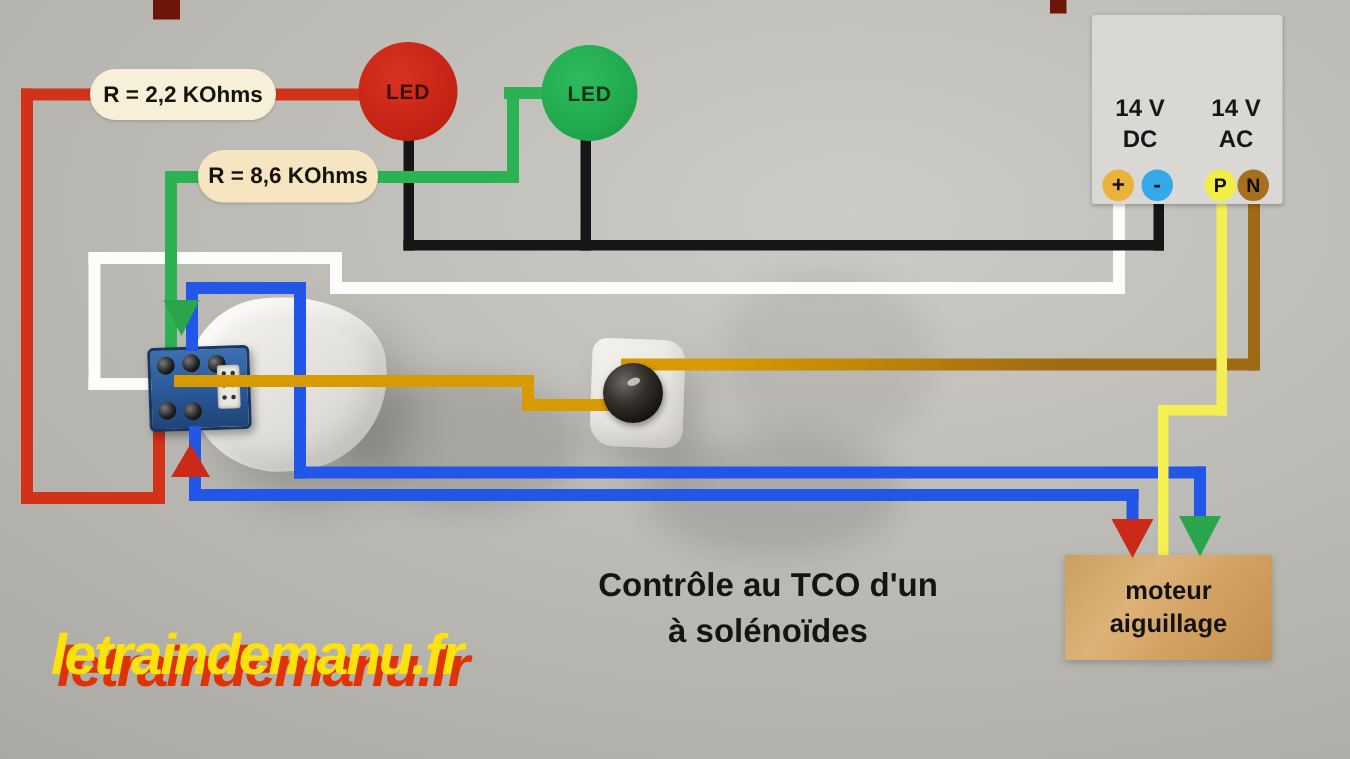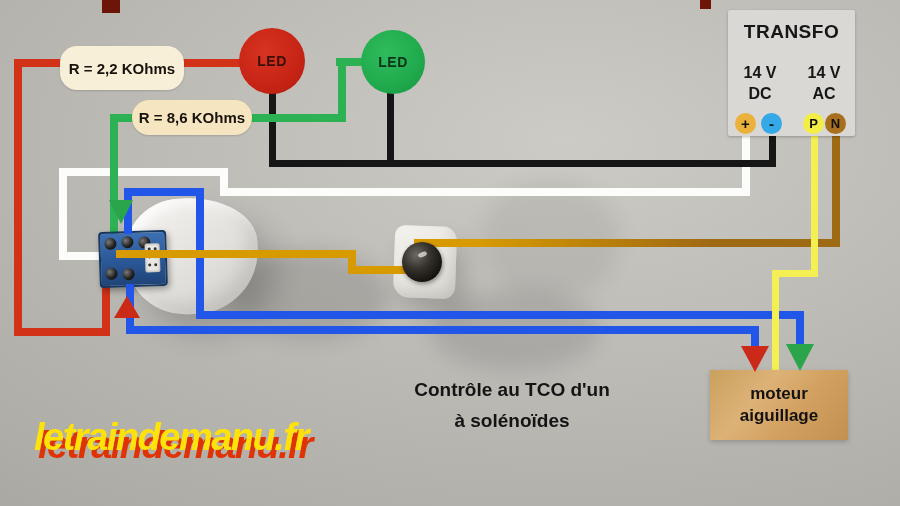--- a/index.html
+++ b/index.html
@@ -36,21 +36,21 @@
   .term{position:absolute;top:103px;width:21px;height:21px;border-radius:50%;
     text-align:center;line-height:21px;font-weight:bold;font-size:13px;color:#101010;}
   .term-plus{left:7px;background:var(--terminal-plus);font-size:15px;}
   .term-minus{left:33px;background:var(--terminal-minus);font-size:15px;}
   .term-p{left:75px;background:var(--terminal-p);}
   .term-n{left:97px;background:var(--terminal-n);}
 
   
   .pill{position:absolute;border-radius:17px;color:#17120b;font-weight:bold;font-size:15px;
     display:flex;align-items:center;justify-content:center;box-shadow:0 1px 2px rgba(0,0,0,.15);}
-  .pill1{left:60px;top:46px;width:124px;height:44px;background:var(--pill-bg);text-align:center;}
+  .pill1{left:60px;top:46px;width:124px;height:34px;background:var(--pill-bg);text-align:center;}
   .pill2{left:132px;top:100px;width:120px;height:35px;background:var(--pill2-bg);}
 
   
   .led{position:absolute;border-radius:50%;display:flex;align-items:center;justify-content:center;
     font-weight:bold;font-size:14px;letter-spacing:.5px;}
   .led-red{left:239px;top:28px;width:66px;height:66px;
     background:radial-gradient(circle at 40% 35%, #d83322 0%, var(--led-red) 60%, #b01d0e 100%);color:#3a1006;}
   .led-green{left:361px;top:30px;width:64px;height:64px;
     background:radial-gradient(circle at 40% 35%, #2fbb5d 0%, var(--led-green) 60%, #18923f 100%);color:#0b3319;}
 
@@ -83,21 +83,21 @@
 
   
   .motor{position:absolute;left:710px;top:370px;width:138px;height:70px;
     background:linear-gradient(130deg,#caa05e 0%,#ddb277 35%,#d3a262 60%,#c2914f 100%);
     display:flex;flex-direction:column;align-items:center;justify-content:center;
     font-weight:bold;font-size:17px;line-height:22px;color:#141210;
     box-shadow:0 2px 5px rgba(0,0,0,.2);}
 
   
   .caption{position:absolute;left:370px;top:374px;width:284px;text-align:center;
-    font-weight:bold;font-size:19px;line-height:31px;color:#141414;}
+    font-weight:bold;font-size:22px;line-height:31px;color:#141414;}
   .watermark{position:absolute;left:34px;top:416px;
     font-weight:bold;font-size:38px;letter-spacing:-1.5px;color:var(--watermark-yellow);
     text-shadow:4px 8px 0 var(--watermark-red);font-style:italic;}
 
   .red-mark{position:absolute;background:#6e150a;}
 </style>
 </head>
 <body>
 
 <div id="stage">
@@ -190,21 +190,20 @@
   </div>
 
   <div class="pill pill1">
     <span>R = 2,2 KOhms</span>
   </div>
   <div class="pill pill2">
     <span>R = 8,6 KOhms</span>
   </div>
 
   <div class="transfo">
-    <div class="transfo-title">TRANSFO</div>
     <div class="t-col t-col-dc">
       <div>14 V</div>
       <div>DC</div>
     </div>
     <div class="t-col t-col-ac">
       <div>14 V</div>
       <div>AC</div>
     </div>
     <div class="term term-plus">+</div>
     <div class="term term-minus">-</div>

